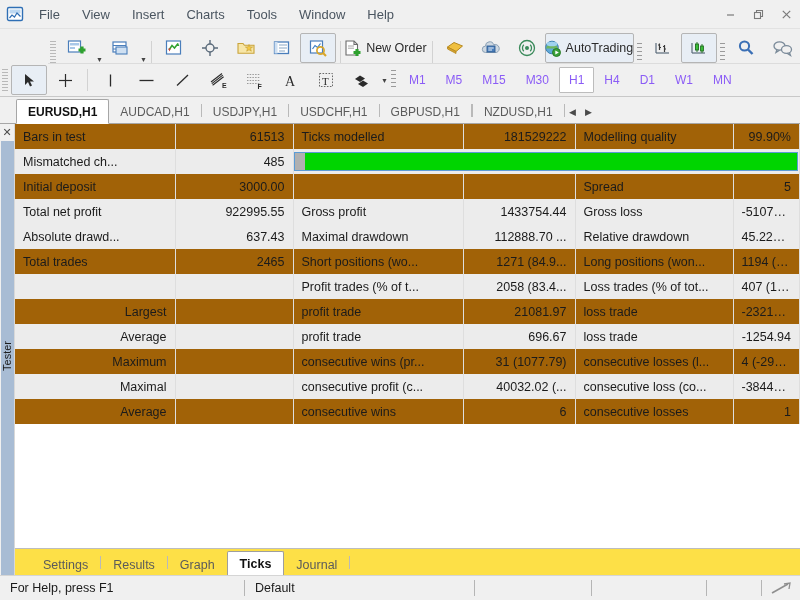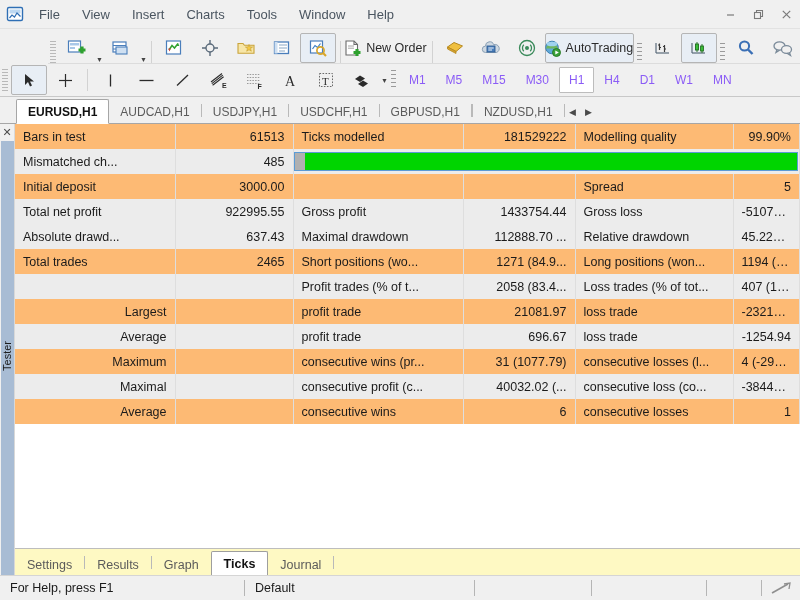--- a/index.html
+++ b/index.html
@@ -100,21 +100,21 @@
     font-size:11px;color:#1d1d1d;letter-spacing:0px;white-space:nowrap;
     margin-bottom:4px;
   }
 
   .panel{flex:1 1 auto;display:flex;flex-direction:column;min-width:0;background:#fff;}
 
   
   .report{flex:1 1 auto;overflow:hidden;background:#fff;}
   table.rep{width:100%;border-collapse:collapse;table-layout:fixed;}
   table.rep tr{height:25px;}
-  table.rep tr.odd{background:#fdba74;}
+  table.rep tr.odd{background:#a16207;}
   table.rep tr.even{background:#ececec;}
   table.rep td{
     font-size:12.5px;color:#1b1b1b;padding:0 8px;
     border-right:1px solid #dedede;
     overflow:hidden;white-space:nowrap;text-overflow:ellipsis;
     vertical-align:middle;
   }
   td.lbl{text-align:left;}
   td.val{text-align:right;border-right:1px solid #dedede;}
   td.lbl.right{text-align:right;}
@@ -129,21 +129,21 @@
     height:19px;margin:2px 1px 2px 0;border:1px solid #5b9bd5;
     display:flex;background:#ffffff;box-sizing:border-box;
   }
   .qbar-grey{width:14px;background:#b0b0b0;flex:0 0 14px;}
   .qbar-green{flex:1 1 auto;background:#00d500;}
   .pct{font-size:11px;}
 
   
   .bottomtabs{
     height:26px;flex:0 0 26px;display:flex;align-items:flex-end;
-    background:#fef9c3;border-top:1px solid #bdbdbd;padding-left:0;
+    background:#fde047;border-top:1px solid #bdbdbd;padding-left:16px;
   }
   .btab{
     height:21px;padding:0 12px;display:flex;align-items:center;
     font-size:12.5px;color:#5b5b5b;white-space:nowrap;
   }
   .btab.sel{
     background:#ffffff;color:#111;font-weight:bold;
     border:1px solid #9e9e9e;border-bottom:1px solid #ffffff;
     height:23px;margin-bottom:-1px;border-radius:2px 2px 0 0;
   }

